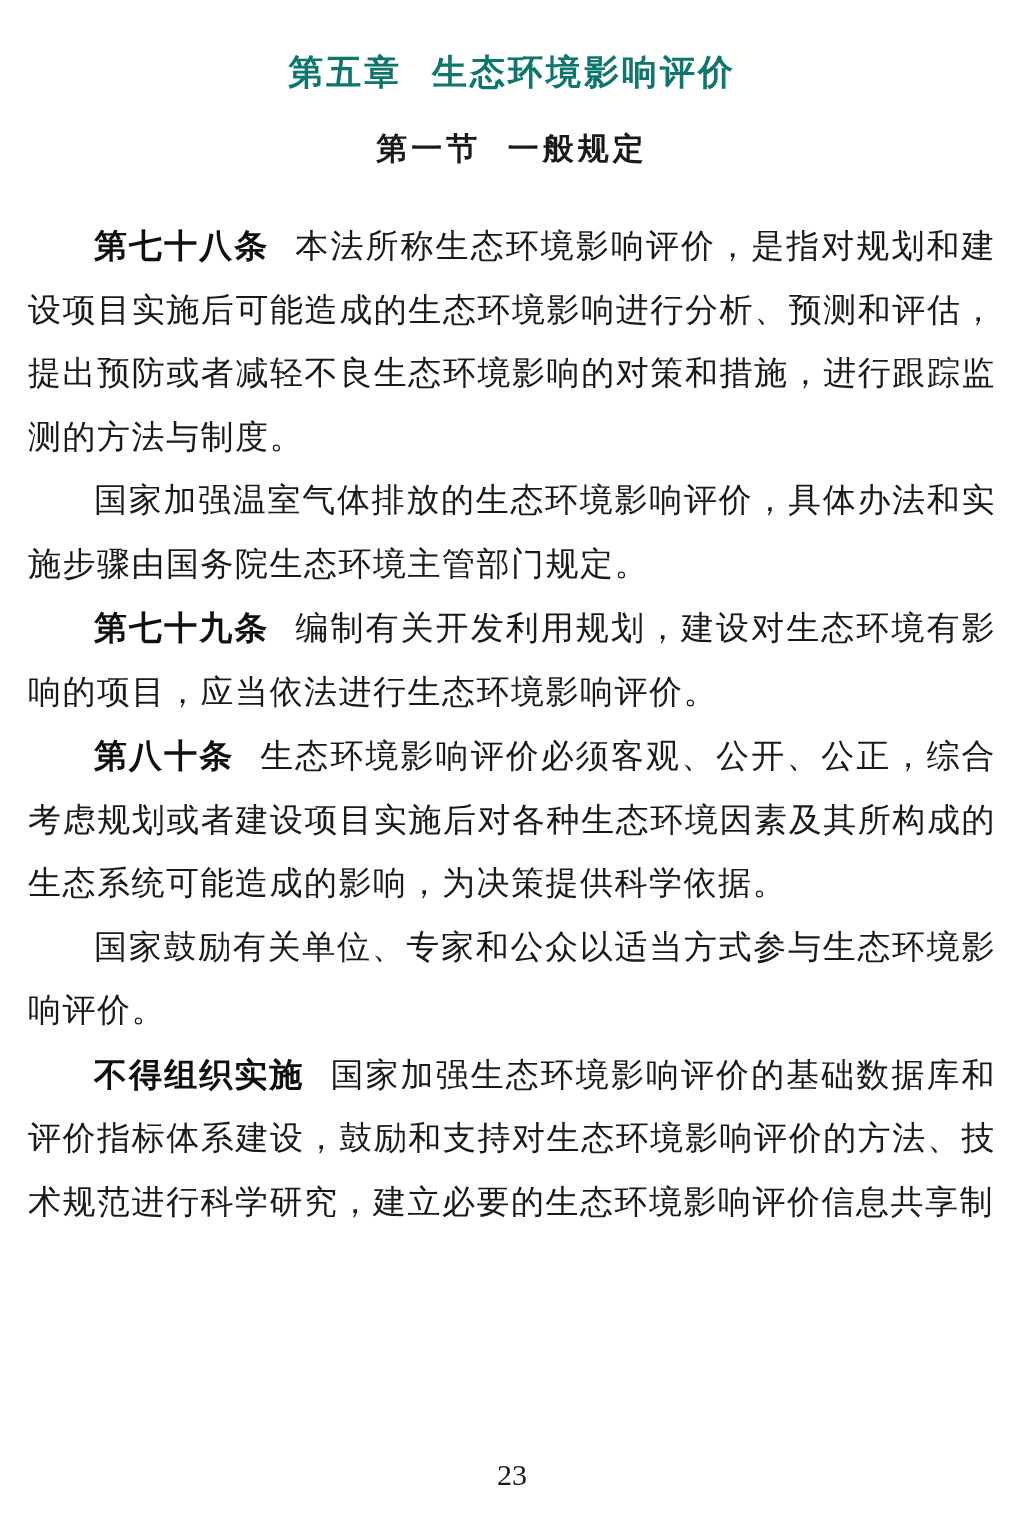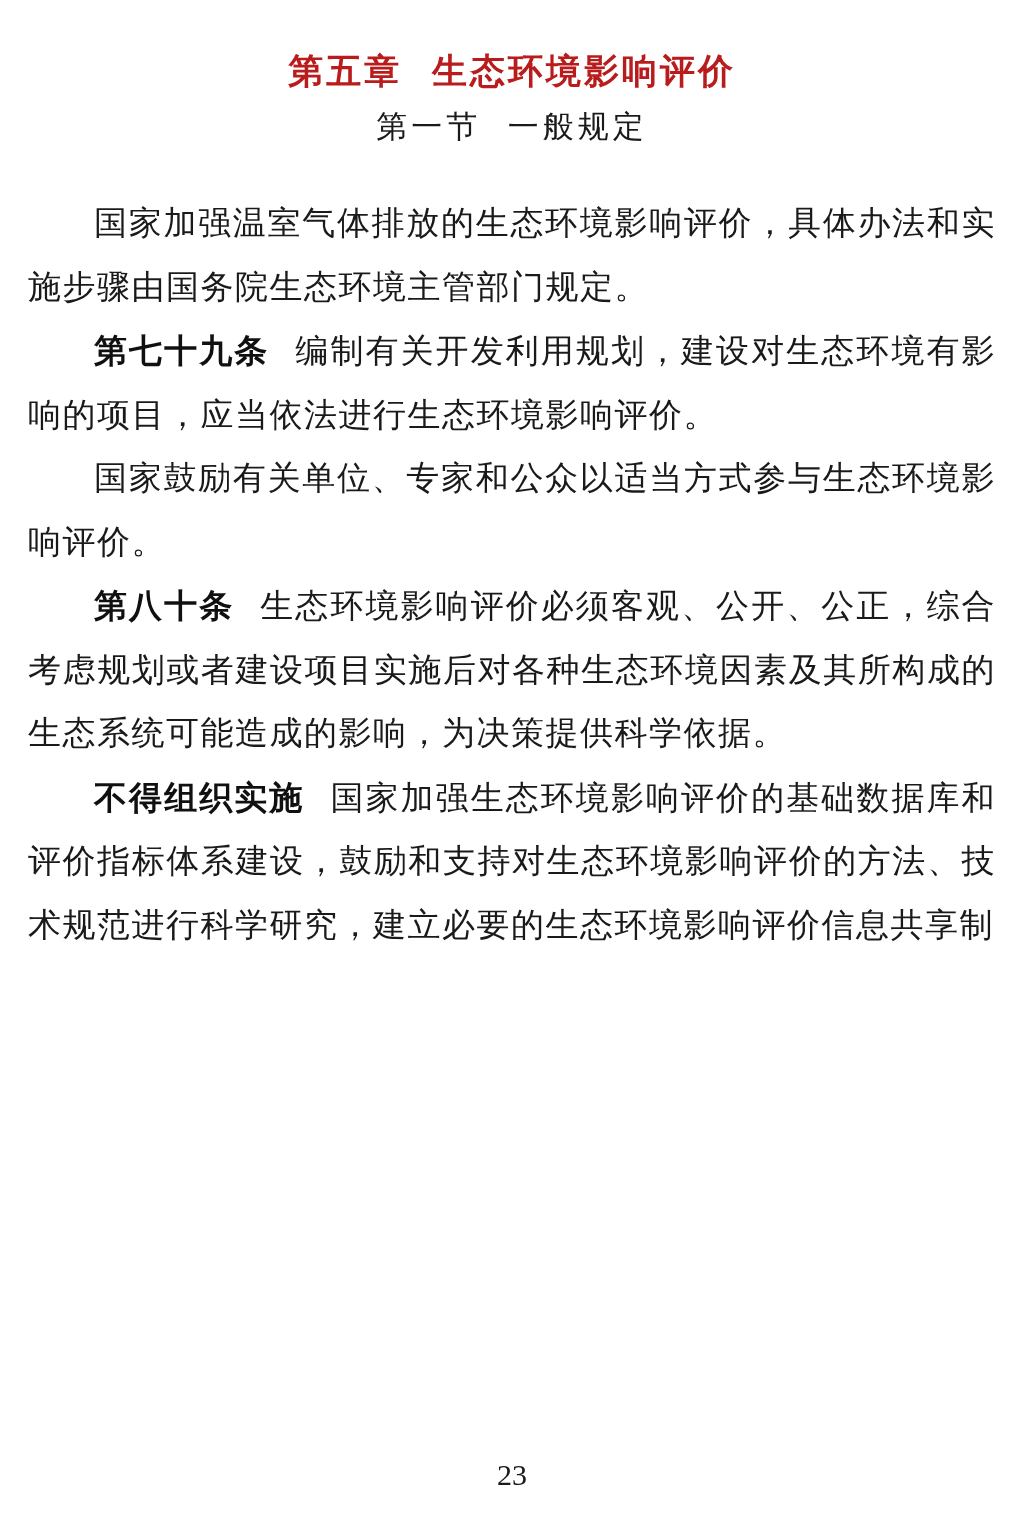--- a/index.html
+++ b/index.html
@@ -26,37 +26,37 @@
     margin: 0;
     font-size: 33px;
     letter-spacing: 3px;
     line-height: 63px;
     text-align: left;
   }
   
   .chapter-heading {
     margin: 30px 0 0 0;
     text-align: center;
-    font-family: Liberation Serif, serif;
+    font-family: Liberation Sans, sans-serif;
     font-weight: 700;
     font-size: 35px;
     line-height: 40px;
     letter-spacing: 3px;
-    color: #b91c1c;
+    color: #0f766e;
   }
   .chapter-heading .num,
   .section-heading .num {
     margin-right: 0.85em;
   }
   
   .section-heading {
-    margin: 15px 0 0 0;
+    margin: 37px 0 0 0;
     text-align: center;
     font-family: "Liberation Serif", serif;
-    font-weight: 400;
+    font-weight: 700;
     font-size: 31px;
     line-height: 40px;
     letter-spacing: 4px;
     color: #1a1a1a;
   }
   .body-text {
     margin-top: 45px;
   }
   .para {
     margin: 0;
@@ -97,36 +97,39 @@
   <h1 class="chapter-heading">
     <span class="num">第五章</span><span>生态环境影响评价</span>
   </h1>
 
   <h2 class="section-heading">
     <span class="num">第一节</span><span>一般规定</span>
   </h2>
 
   <div class="body-text">
 
+    <p class="para">
+      <span class="article-num">第七十八条</span><span>本法所称生态环境影响评价，是指对规划和建设项目实施后可能造成的生态环境影响进行分析、预测和评估，提出预防或者减轻不良生态环境影响的对策和措施，进行跟踪监测的方法与制度。</span>
+    </p>
 
     <p class="para">
       <span>国家加强温室气体排放的生态环境影响评价，具体办法和实施步骤由国务院生态环境主管部门规定。</span>
     </p>
 
     <p class="para">
       <span class="article-num">第七十九条</span><span>编制有关开发利用规划，建设对生态环境有影响的项目，应当依法进行生态环境影响评价。</span>
     </p>
 
 
     <p class="para">
-      <span>国家鼓励有关单位、专家和公众以适当方式参与生态环境影响评价。</span>
+      <span class="article-num">第八十条</span><span>生态环境影响评价必须客观、公开、公正，综合考虑规划或者建设项目实施后对各种生态环境因素及其所构成的生态系统可能造成的影响，为决策提供科学依据。</span>
     </p>
 
     <p class="para">
-      <span class="article-num">第八十条</span><span>生态环境影响评价必须客观、公开、公正，综合考虑规划或者建设项目实施后对各种生态环境因素及其所构成的生态系统可能造成的影响，为决策提供科学依据。</span>
+      <span>国家鼓励有关单位、专家和公众以适当方式参与生态环境影响评价。</span>
     </p>
 
     <p class="para">
       <span class="article-num">不得组织实施</span><span>国家加强生态环境影响评价的基础数据库和评价指标体系建设，鼓励和支持对生态环境影响评价的方法、技术规范进行科学研究，建立必要的生态环境影响评价信息共享制</span>
     </p>
 
   </div>
 
   <div class="page-number">23</div>
 

